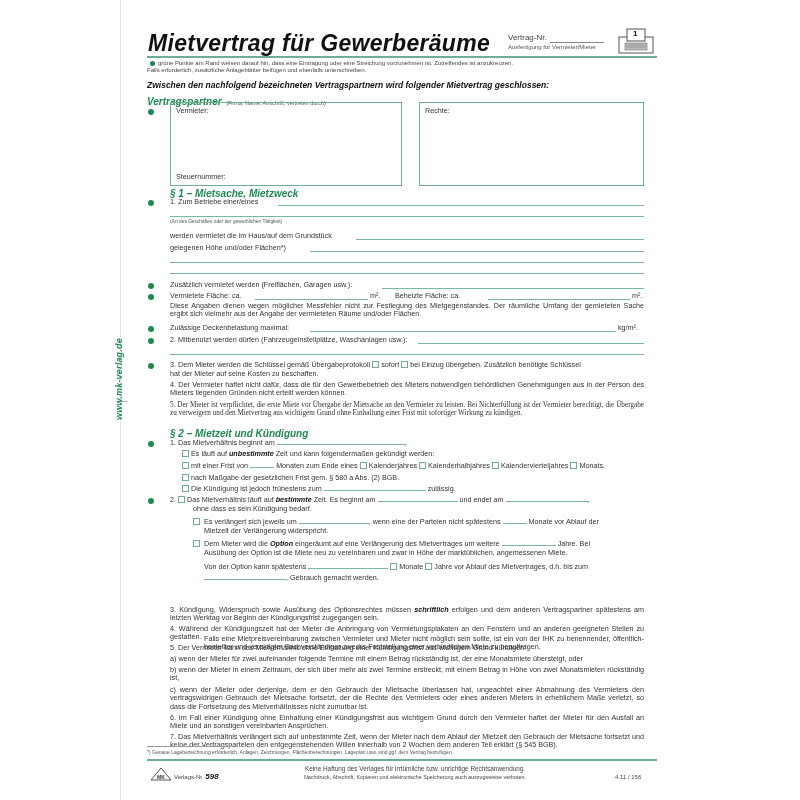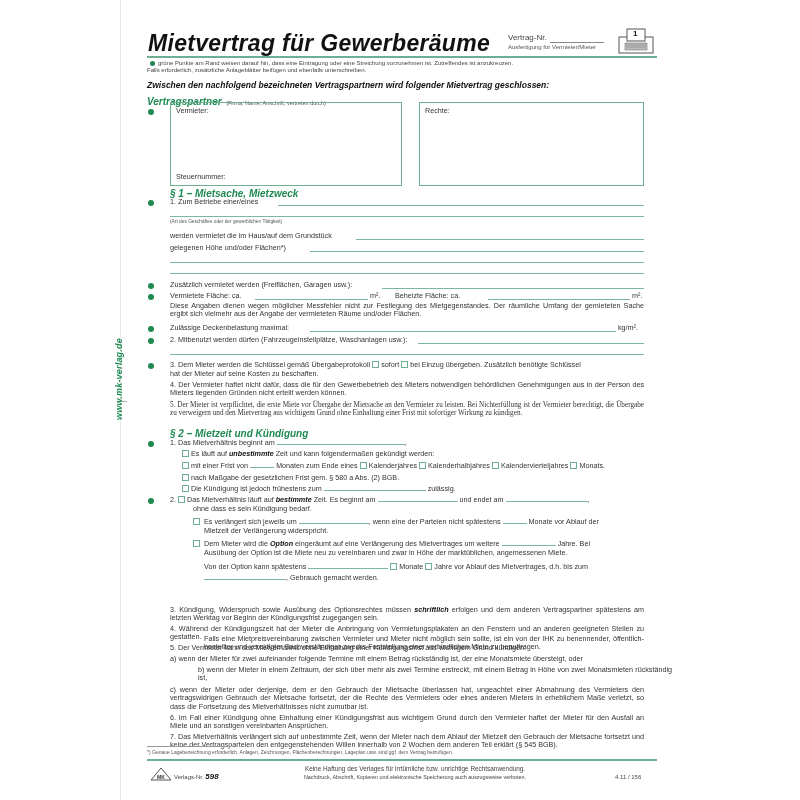--- a/index.html
+++ b/index.html
@@ -188,21 +188,21 @@
 <div class="abs t7 just" style="left:204px;top:587px;width:440px;margin-top:48px;">Falls eine Mietpreisvereinbarung zwischen Vermieter und Mieter nicht möglich sein sollte, ist ein von der IHK zu benennender, öffentlich-bestellter und vereidigter Sachverständiger zwecks Feststellung einer verbindlichen Miete zu beauftragen.</div>
 
 <div class="abs t7 just" style="left:170px;top:606px;width:474px;">
   <span>3. Kündigung, Widerspruch sowie Ausübung des Optionsrechtes müssen</span>
   <span class="bi">schriftlich</span>
   <span>erfolgen und dem anderen Vertragspartner spätestens am letzten Werktag vor Beginn der Kündigungsfrist zugegangen sein.</span>
 </div>
 <div class="abs t7 just" style="left:170px;top:625px;width:474px;">4. Während der Kündigungszeit hat der Mieter die Anbringung von Vermietungsplakaten an den Fenstern und an anderen geeigneten Stellen zu gestatten.</div>
 <div class="abs t7" style="left:170px;top:644px;">5. Der Vermieter kann das Mietverhältnis ohne Einhaltung einer Kündigungsfrist aus wichtigem Grund kündigen:</div>
 <div class="abs t7" style="left:170px;top:655px;width:474px;">a) wenn der Mieter für zwei aufeinander folgende Termine mit einem Betrag rückständig ist, der eine Monatsmiete übersteigt, oder</div>
-<div class="abs t7 just" style="left:170px;top:666px;width:474px;margin-left:28px;">b) wenn der Mieter in einem Zeitraum, der sich über mehr als zwei Termine erstreckt, mit einem Betrag in Höhe von zwei Monatsmieten rückständig ist,</div>
+<div class="abs t7 just" style="left:170px;top:666px;width:474px;">b) wenn der Mieter in einem Zeitraum, der sich über mehr als zwei Termine erstreckt, mit einem Betrag in Höhe von zwei Monatsmieten rückständig ist,</div>
 <div class="abs t7 just" style="left:170px;top:686px;width:474px;">c) wenn der Mieter oder derjenige, dem er den Gebrauch der Mietsache überlassen hat, ungeachtet einer Abmahnung des Vermieters den vertragswidrigen Gebrauch der Mietsache fortsetzt, der die Rechte des Vermieters oder eines anderen Mieters in erheblichem Maße verletzt, so dass die Fortsetzung des Mietverhältnisses nicht zumutbar ist.</div>
 <div class="abs t7 just" style="left:170px;top:714px;width:474px;">6. Im Fall einer Kündigung ohne Einhaltung einer Kündigungsfrist aus wichtigem Grund durch den Vermieter haftet der Mieter für den Ausfall an Miete und an sonstigen vereinbarten Ansprüchen.</div>
 <div class="abs t7 just" style="left:170px;top:733px;width:474px;">7. Das Mietverhältnis verlängert sich auf unbestimmte Zeit, wenn der Mieter nach dem Ablauf der Mietzeit den Gebrauch der Mietsache fortsetzt und keine der Vertragsparteien den entgegenstehenden Willen innerhalb von 2 Wochen dem anderen Teil erklärt (§ 545 BGB).</div>
 
 <div class="abs" style="left:147px;top:746px;width:80px;height:1px;background:#999;"></div>
 <div class="abs hint" style="left:147px;top:749px;font-size:5px;">*) Genaue Lagebezeichnung erforderlich. Anlagen, Zeichnungen, Flächenberechnungen, Lageplan usw. sind ggf. dem Vertrag beizufügen.</div>
 <div class="abs footer-rule"></div>
 
 <div class="abs" style="left:150px;top:767px;width:22px;height:14px;">
   <svg width="22" height="14" viewBox="0 0 22 14">

